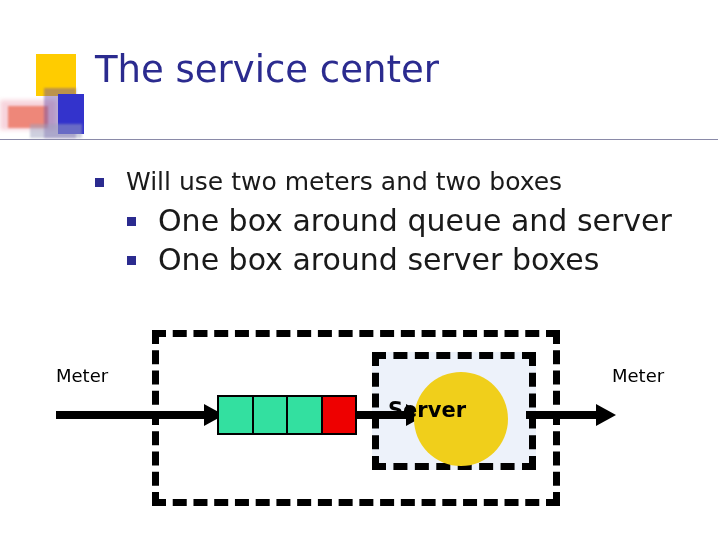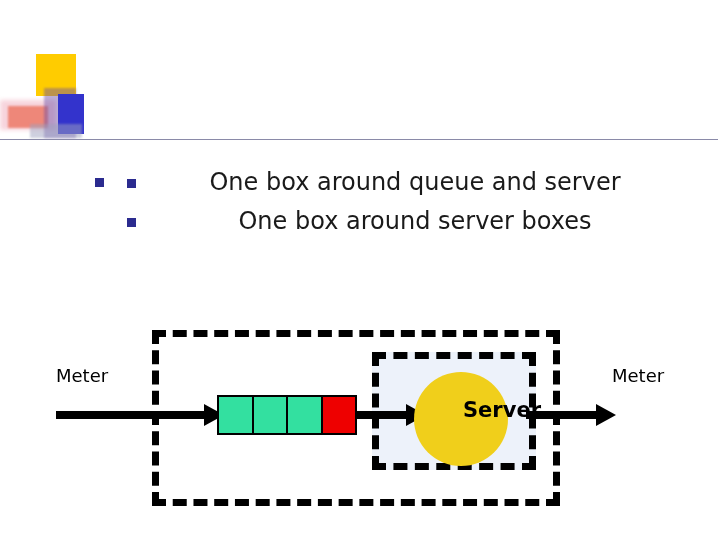--- a/index.html
+++ b/index.html
@@ -105,25 +105,24 @@
   .b1 .sq {
     position: absolute;
     left: 3px;
     top: 15px;
     width: 9px;
     height: 9px;
     background: #2b2b8f;
   }
   .b2 {
     position: relative;
-    font-size: 24px;
+    font-size: 30px;
     color: #1a1a1a;
     line-height: 39px;
     padding-left: 66px;
-    text-align: center;
   }
   .b2 .sq {
     position: absolute;
     left: 35px;
     top: 16px;
     width: 9px;
     height: 9px;
     background: #2b2b8f;
   }
 
@@ -179,24 +178,24 @@
     position: absolute;
     left: 414px;
     top: 372px;
     width: 94px;
     height: 94px;
     border-radius: 50%;
     background: #f0cf1b;
   }
   .server-label {
     position: absolute;
-    left: 415px;
+    left: 388px;
     top: 398px;
     width: 126px;
-    text-align: right;
+    text-align: left;
     font-size: 21px;
     font-weight: bold;
     color: #000000;
   }
 
   .meter-left {
     position: absolute;
     left: 56px;
     top: 365px;
     font-size: 18px;
@@ -250,25 +249,27 @@
 
   <div class="deco">
     <div class="blk b-pink"></div>
     <div class="blk b-red"></div>
     <div class="blk b-yellow"></div>
     <div class="blk b-violet"></div>
     <div class="blk b-blue"></div>
     <div class="blk b-grey"></div>
   </div>
 
+  <div class="title">The service center</div>
   <div class="title-rule"></div>
 
   <div class="bullets">
     <div class="b1">
       <span class="sq"></span>
+      <span>Will use two meters and two boxes</span>
     </div>
     <div class="b2">
       <span class="sq"></span>
       <span>One box around queue and server</span>
     </div>
     <div class="b2">
       <span class="sq"></span>
       <span>One box around server boxes</span>
     </div>
   </div>

